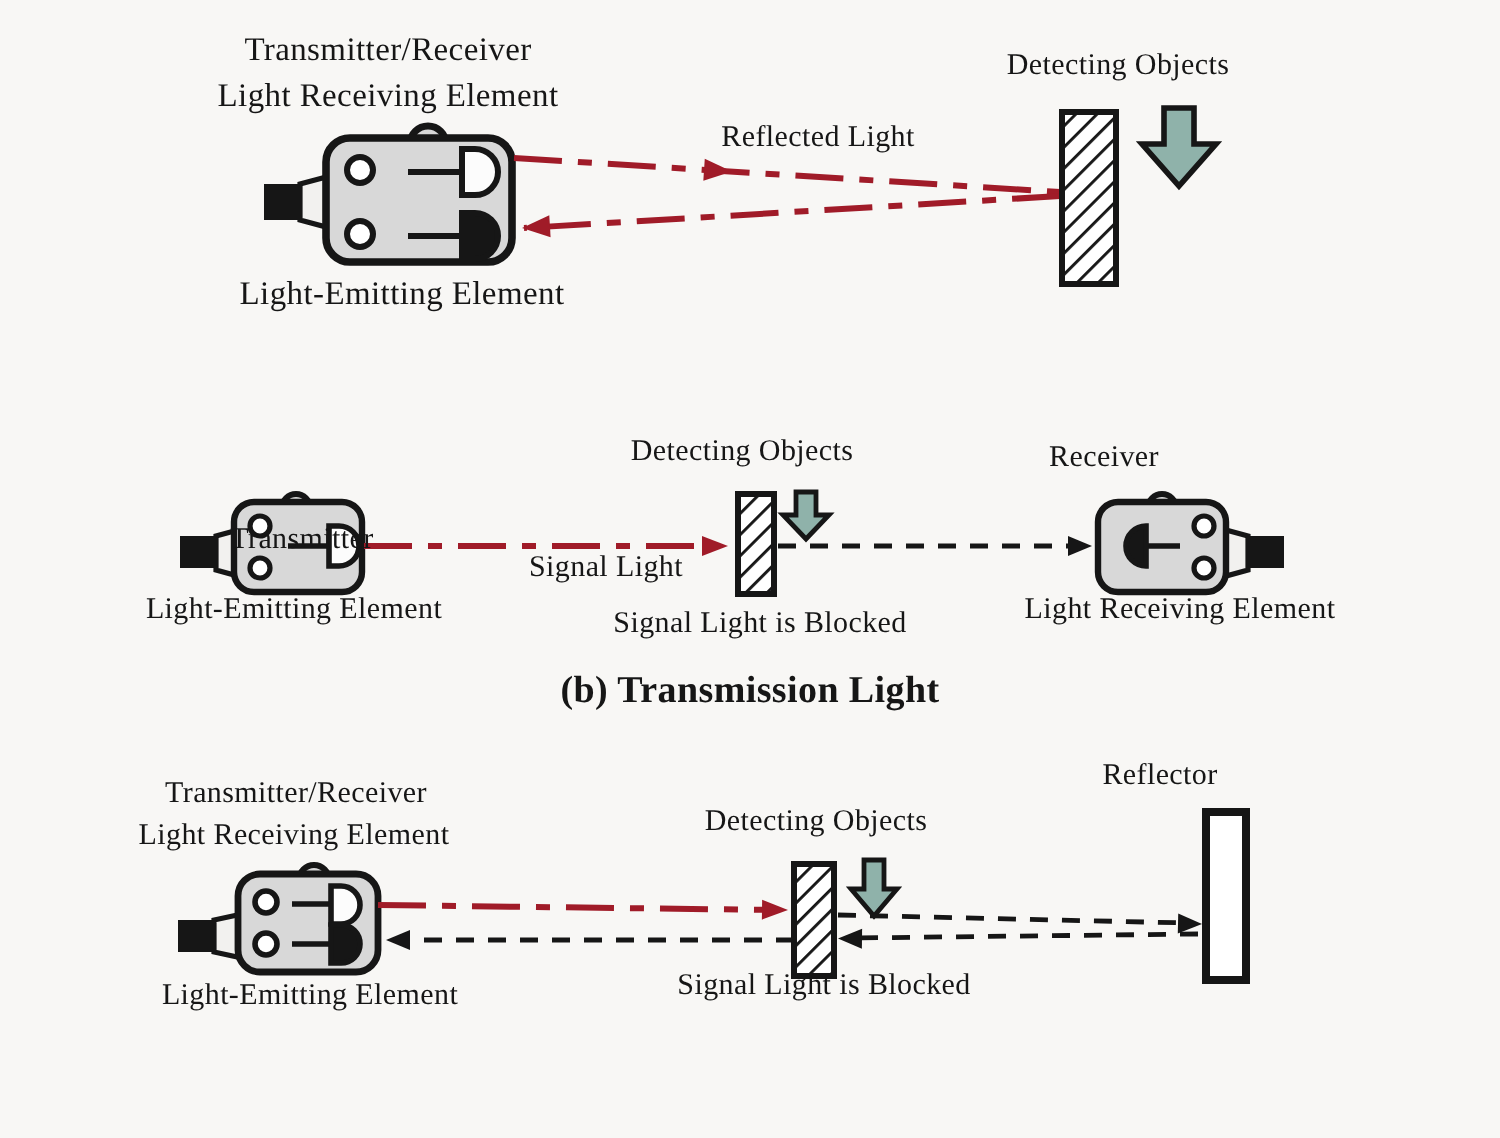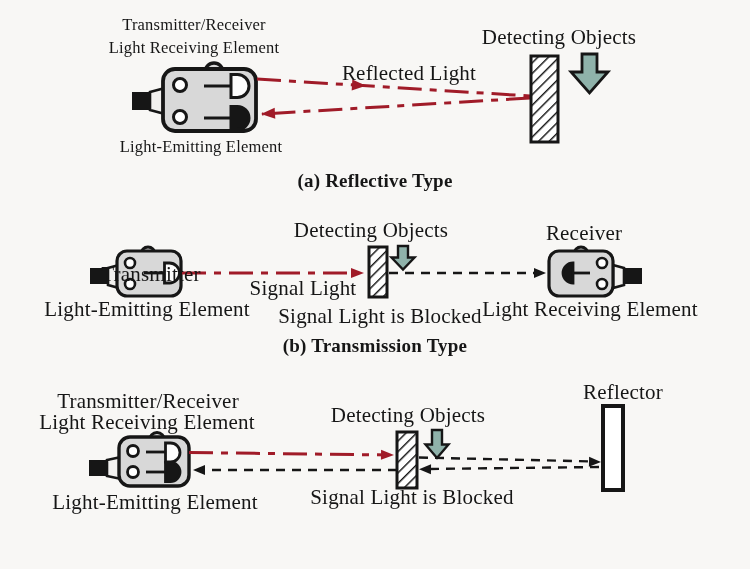--- a/index.html
+++ b/index.html
@@ -11,21 +11,21 @@
     background: var(--background, #f8f7f5);
     overflow: hidden;
     text-decoration: underline;
   }
   .diagram-svg { position: absolute; left: 0; top: 0; }
 
   .lbl {
     position: absolute;
     transform: translateX(-50%);
     white-space: nowrap;
-    font-size: 21px;
+    font-size: 15px;
     line-height: 1.25;
     color: var(--ink, #161616);
     letter-spacing: 0.2px;
   }
   .lbl.lg { font-size: 16.5px; }
   .caption {
     position: absolute;
     transform: translateX(-50%);
     white-space: nowrap;
     font-size: 19px;
@@ -158,31 +158,30 @@
     </g>
 
     <rect class="reflector-rect" x="603" y="406" width="20" height="84"></rect>
   </svg>
 
   <div class="lbl lg" style="left:194px; top:15px;">Transmitter/Receiver</div>
   <div class="lbl lg" style="left:194px; top:38px;">Light Receiving Element</div>
   <div class="lbl" style="left:559px; top:24px;">Detecting Objects</div>
   <div class="lbl" style="left:409px; top:60px;text-align:right;">Reflected Light</div>
   <div class="lbl lg" style="left:201px; top:137px;">Light-Emitting Element</div>
-  <div class="caption" style="left:375px; top:170px;">(a) Reflective Type</div>
 
   <div class="lbl" style="left:151px; top:223px;margin-top:38px;">Transmitter</div>
   <div class="lbl" style="left:371px; top:217px;">Detecting Objects</div>
-  <div class="lbl" style="left:584px; top:220px;">Receiver</div>
+  <div class="lbl" style="left:552px; top:220px;">Receiver</div>
   <div class="lbl" style="left:279px; top:275px;margin-left:24px;">Signal Light</div>
   <div class="lbl" style="left:147px; top:296px;">Light-Emitting Element</div>
   <div class="lbl" style="left:380px; top:303px;">Signal Light is Blocked</div>
   <div class="lbl" style="left:590px; top:296px;">Light Receiving Element</div>
-  <div class="caption" style="left:375px; top:335px;">(b) Transmission Type</div>
+  <div class="caption" style="left:375px; top:335px;">(b) Transmission Light</div>
 
   <div class="lbl" style="left:148px; top:388px;">Transmitter/Receiver</div>
   <div class="lbl" style="left:147px; top:409px;">Light Receiving Element</div>
   <div class="lbl" style="left:408px; top:402px;">Detecting Objects</div>
-  <div class="lbl" style="left:623px; top:379px;">Reflector</div>
+  <div class="lbl" style="left:580px; top:379px;">Reflector</div>
   <div class="lbl" style="left:155px; top:489px;">Light-Emitting Element</div>
   <div class="lbl" style="left:412px; top:484px;">Signal Light is Blocked</div>
 
 </div>
 
 </body></html>

